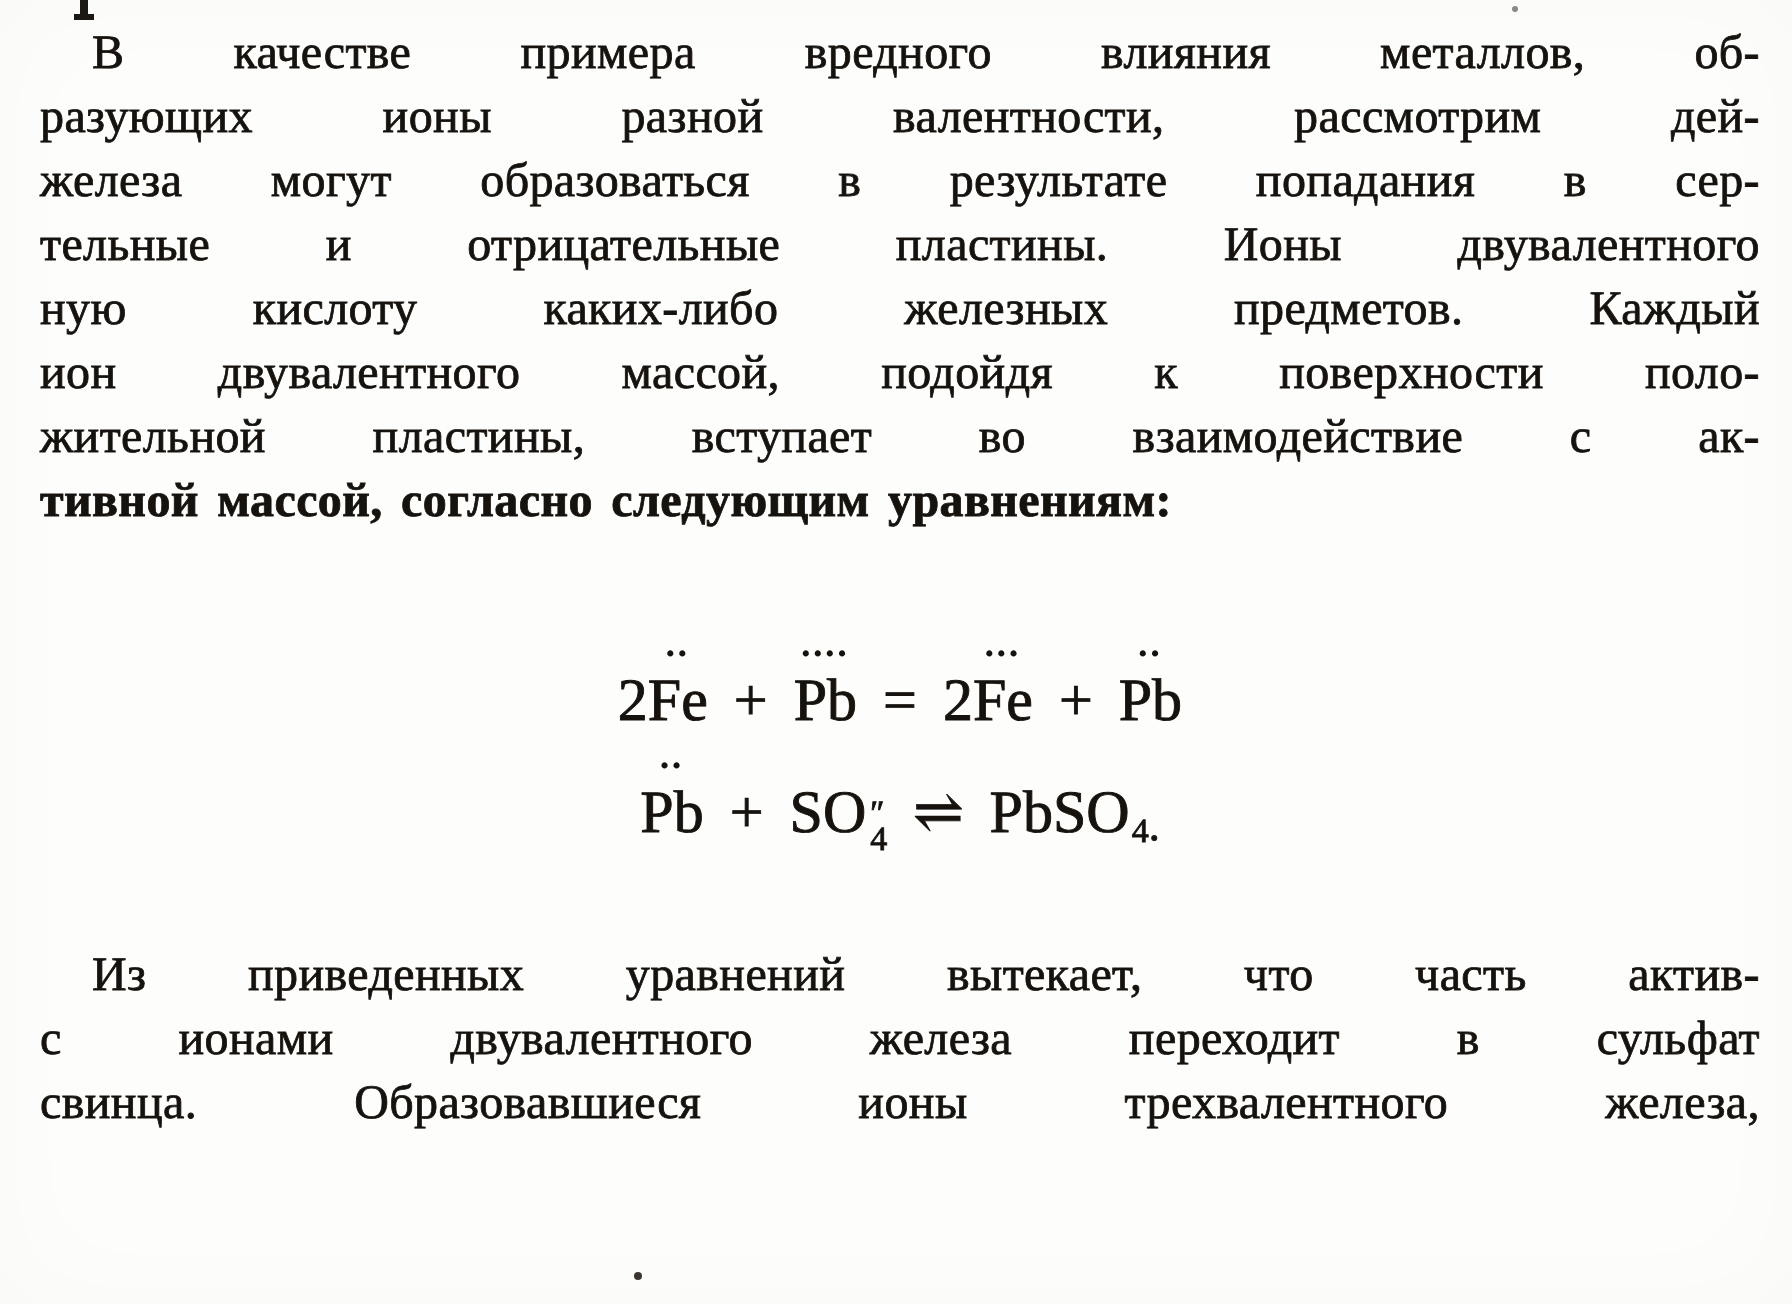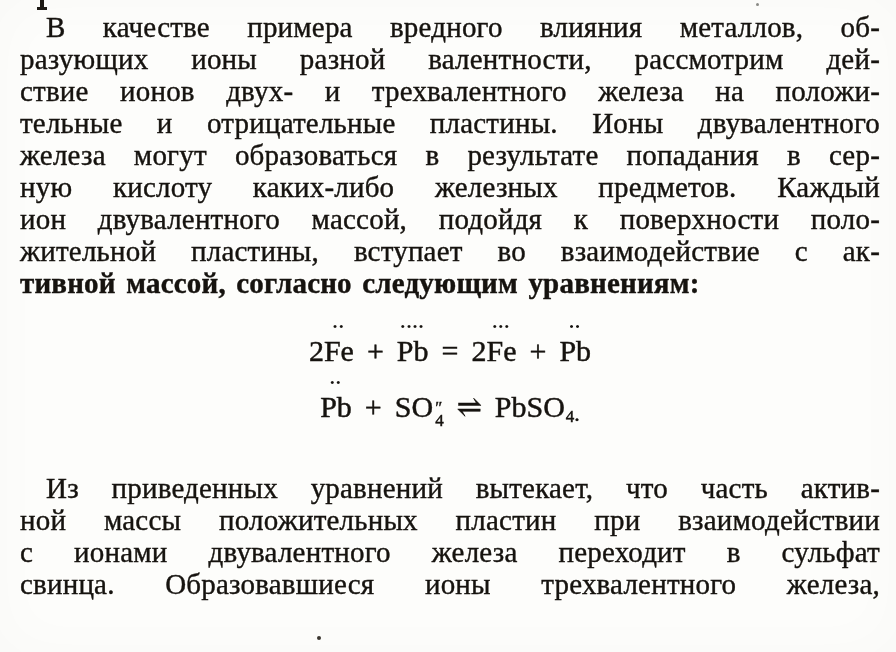--- a/index.html
+++ b/index.html
@@ -10,21 +10,21 @@
   }
   .page{
     position:relative;width:896px;height:652px;
     color:#16130f;
     box-shadow:inset 0 0 60px rgba(0,0,0,0.02);
   }
   .para{position:absolute;left:20px;width:860px;}
   #para1{top:11px;}
   #para2{top:472px;}
   .line{
-    font-size:29px;line-height:32px;
+    font-size:24px;line-height:32px;
     text-align:justify;text-align-last:justify;
     letter-spacing:0.2px;
     -webkit-text-stroke:0.4px;
     white-space:nowrap;
   }
   .line.jwrap{white-space:normal;}
   .line.first{text-indent:26px;}
   .line.lastline{text-align-last:left;word-spacing:3px;font-weight:bold;}
   .eq{
     position:absolute;left:20px;width:860px;
@@ -60,37 +60,35 @@
 <div class="page">
 
   <div class="artifact" id="art-topleft-stem"></div>
   <div class="artifact" id="art-topleft-foot"></div>
   <div class="artifact" id="art-speck-top"></div>
   <div class="artifact" id="art-speck-bottom"></div>
 
   <div class="para" id="para1">
     <div class="line jwrap first">В качестве примера вредного влияния металлов, об-</div>
     <div class="line jwrap">разующих ионы разной валентности, рассмотрим дей-</div>
-    <div class="line jwrap">ствие ионов двух- и трехвалентного железа на положи-</div>
+    <div class="line jwrap">железа могут образоваться в результате попадания в сер-</div>
     <div class="line jwrap">тельные и отрицательные пластины. Ионы двувалентного</div>
-    <div class="line jwrap">железа могут образоваться в результате попадания в сер-</div>
     <div class="line jwrap">ную кислоту каких-либо железных предметов. Каждый</div>
     <div class="line jwrap">ион двувалентного массой, подойдя к поверхности поло-</div>
     <div class="line jwrap">жительной пластины, вступает во взаимодействие с ак-</div>
     <div class="line jwrap lastline">тивной массой, согласно следующим уравнениям:</div>
   </div>
 
   <div class="eq" id="eq1">
     <span class="t"><span>2</span><span class="ov"><i class="dots">••</i><span>Fe</span></span></span><span class="op">+</span><span class="t"><span class="ov"><i class="dots">••••</i><span>Pb</span></span></span><span class="op">=</span><span class="t"><span>2</span><span class="ov"><i class="dots">•••</i><span>Fe</span></span></span><span class="op">+</span><span class="t"><span class="ov"><i class="dots">••</i><span>Pb</span></span></span>
   </div>
 
   <div class="eq" id="eq2">
     <span class="t"><span class="ov"><i class="dots">••</i><span>Pb</span></span></span><span class="op">+</span><span class="t"><span>SO</span><span class="stk"><span>″</span><span>4</span></span></span><span class="op">⇌</span><span class="t"><span>PbSO</span><span class="sb">4</span><span class="pd">.</span></span>
   </div>
 
   <div class="para" id="para2">
     <div class="line jwrap first">Из приведенных уравнений вытекает, что часть актив-</div>
-    <div class="line jwrap">ной массы положительных пластин при взаимодействии</div>
     <div class="line jwrap">с ионами двувалентного железа переходит в сульфат</div>
     <div class="line jwrap">свинца. Образовавшиеся ионы трехвалентного железа,</div>
   </div>
 
 </div>
 
 </body></html>

